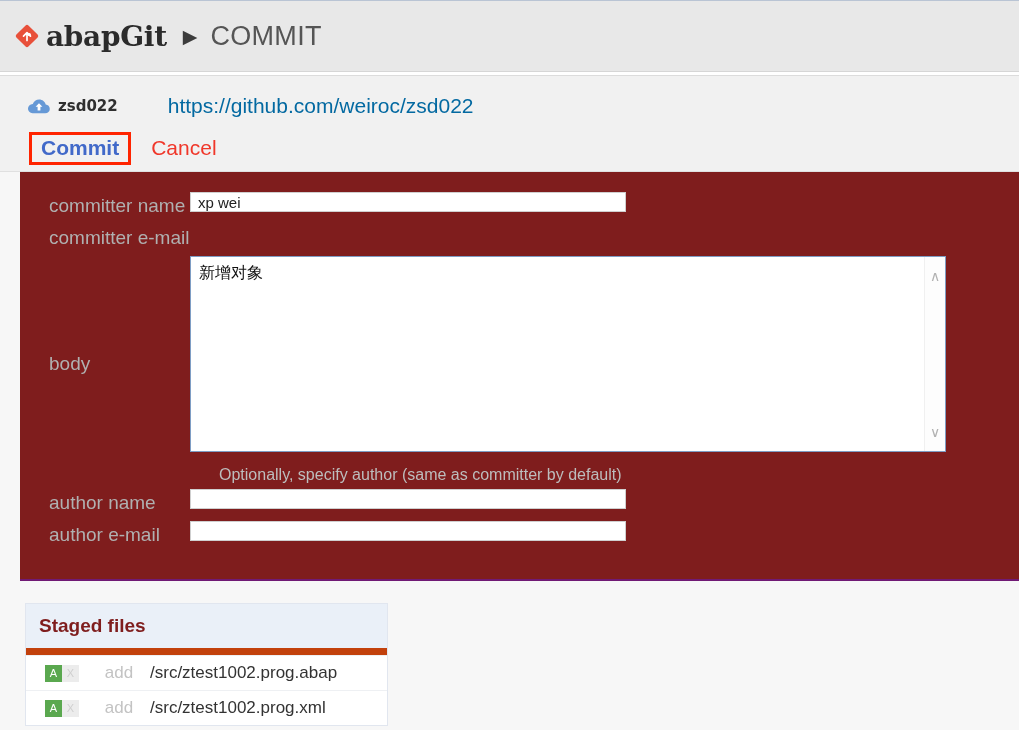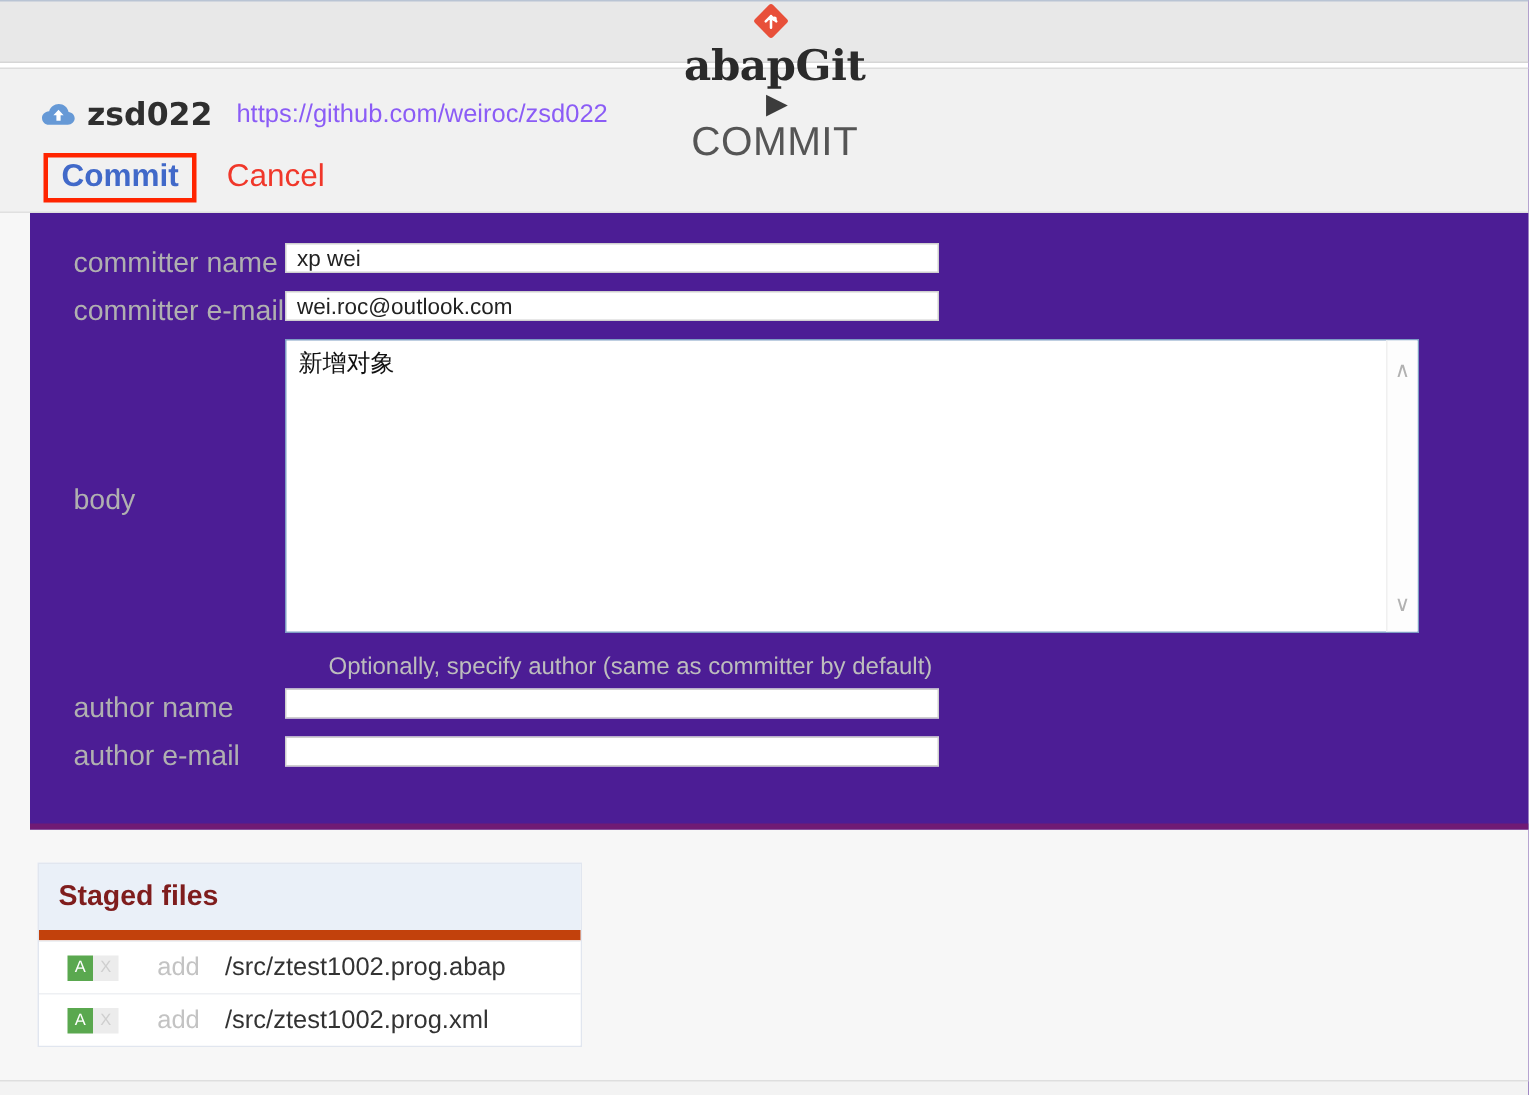--- a/index.html
+++ b/index.html
@@ -11,28 +11,27 @@
     height: 730px;
     overflow: hidden;
     background: #f3f3f3;
     font-family: "Liberation Sans", sans-serif;
     -webkit-font-smoothing: antialiased;
   }
 
   
   #app-header {
     background: #e8e8e8;
-    height: 42px;
+    height: 72px;
     box-sizing: border-box;
     padding: 0 0 0 14px;
     display: flex;
     align-items: center;
     border-top: 1px solid #b9c4d4;
     border-bottom: 1px solid #d6d6d6;
-    flex-direction: column;
   }
   #app-header .logo-mark {
     width: 26px;
     height: 26px;
     flex: 0 0 auto;
     margin-right: 6px;
     display: block;
   }
   #app-header .brand {
     font-family: "DejaVu Serif", "Liberation Serif", serif;
@@ -71,28 +70,29 @@
   }
   .cloud-icon {
     width: 24px;
     height: 20px;
     margin-right: 7px;
     display: block;
   }
   #repo-name {
     font-family: "DejaVu Sans", sans-serif;
     font-weight: bold;
-    font-size: 21px;
+    font-size: 15px;
     color: #2f2f2f;
     margin-right: 16px;
     text-align: right;
   }
   #repo-url {
-    font-size: 17px;
-    color: #8b5cf6;
+    font-size: 21px;
+    color: #0369a1;
+    margin-left: 34px;
   }
   #repo-actions {
     display: flex;
     align-items: center;
     padding-left: 29px;
     margin-top: 7px;
     height: 46px;
   }
   .redbox {
     border: 3px solid #ff2400;
@@ -111,24 +111,24 @@
   #cancel-link {
     font-size: 21px;
     color: #f0372a;
     text-decoration: none;
     margin-left: 20px;
     cursor: pointer;
   }
 
   
   #form-panel {
-    background: #4c1d95;
+    background: #7f1d1d;
     margin: 0 0 0 20px;
     padding: 20px 0 26px 0;
-    border-bottom: 4px solid #701a75;
+    border-bottom: 2px solid #701a75;
   }
   .form-row {
     display: flex;
     align-items: flex-start;
     margin-bottom: 5px;
   }
   .form-label {
     width: 170px;
     flex: 0 0 170px;
     padding-left: 29px;
@@ -293,21 +293,20 @@
 
   <div id="form-panel">
 
     <div class="form-row">
       <div class="form-label">committer name</div>
       <input class="text-input" type="text" value="xp wei" style="">
     </div>
 
     <div class="form-row">
       <div class="form-label">committer e-mail</div>
-      <input class="text-input" type="text" value="wei.roc@outlook.com" style="">
     </div>
 
 
     <div class="form-row body-row">
       <div class="form-label">body</div>
       <div class="textarea-wrap">
         <textarea id="body-text" style="">新增对象</textarea>
         <div class="ta-scrollbar">
           <div class="arrow up">∧</div>
           <div class="arrow down">∨</div>

